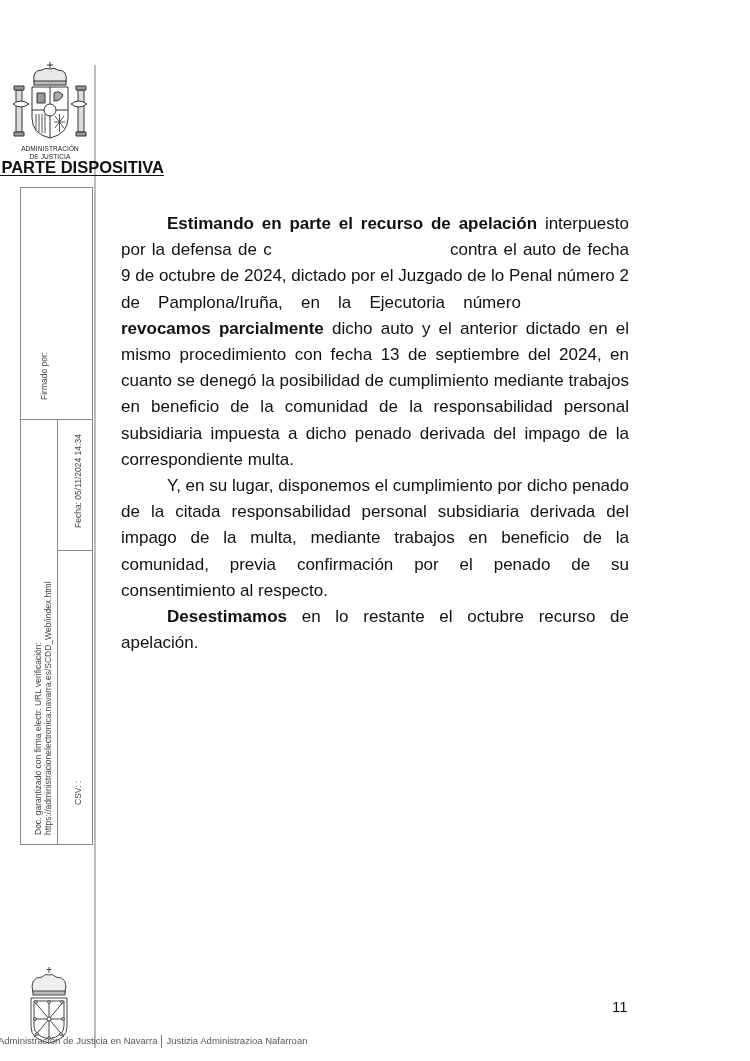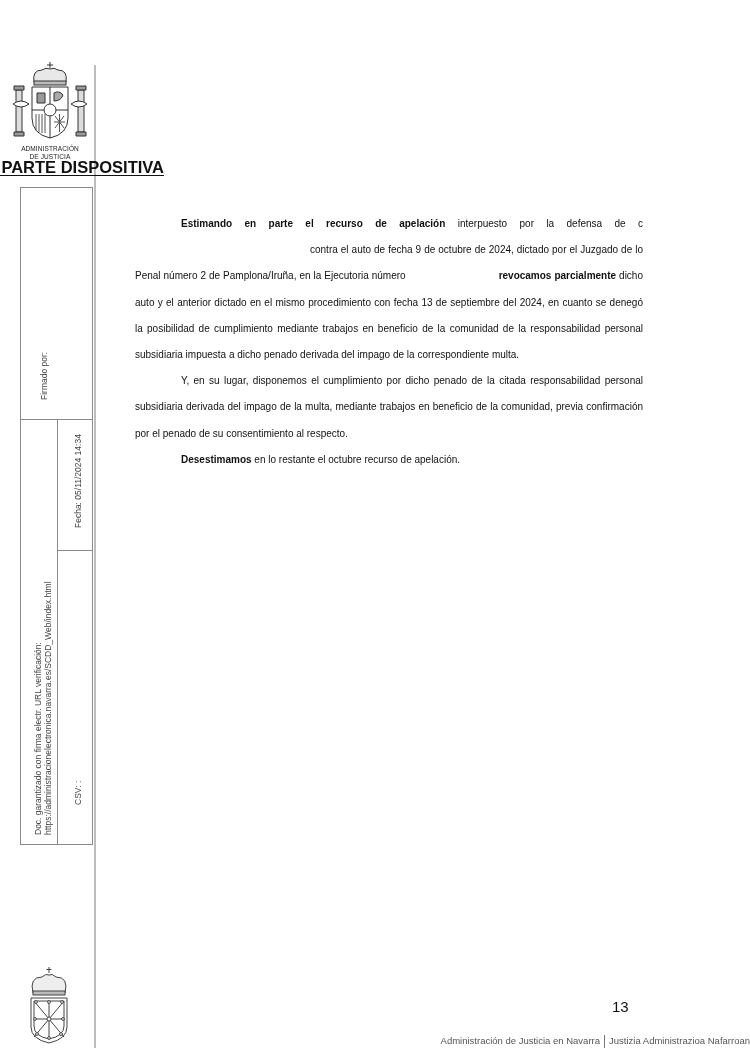--- a/index.html
+++ b/index.html
@@ -27,32 +27,32 @@
   .v-fecha  { left:73px; top:528px; }
   .v-doc    { left:33px; top:835px; }
   .v-csv    { left:73px; top:805px; }
 
   
   .heading { position:absolute; left:0; width:750px; top:158px; text-align:left; }
   .heading span { font-weight:bold; font-size:16.5px; text-decoration:underline;
                   text-underline-offset:2px; margin-left:-27px; }
 
   .body-text { position:absolute; left:121px; top:211px; width:508px;
-               font-size:10px; line-height:26.2px; text-align:justify; color:#111;margin-left:14px; }
+               font-size:17px; line-height:26.2px; text-align:justify; color:#111; }
   .body-text p { margin:0; text-indent:46px; }
   .body-text b { font-weight:bold; }
   .redact { display:inline-block; }
   .r1 { width:172px; }
   .r2 { width:90px; }
   .u { text-decoration:underline; }
 
   
   .crest-navarra { position:absolute; left:26px; top:965px; width:46px; height:80px; }
   .page-number { position:absolute; left:612px; top:998px; font-size:15px; color:#111; }
-  .footer { position:absolute; left:0; width:750px; top:1035px; text-align:right;
+  .footer { position:absolute; left:0; width:750px; top:1035px; text-align:left;
             font-size:9.5px; color:#555; }
   .footer .sep { display:inline-block; width:1px; height:13px; background:#777;
                  vertical-align:middle; margin:0 4px; }
   .footer .wrap { margin-left:-2px; }
 </style>
 </head>
 <body>
 
 <svg class="crest-spain" viewBox="0 0 80 84">
   <g fill="none" stroke="#333" stroke-width="1">
@@ -128,19 +128,19 @@
       <circle cx="9" cy="54" r="1.4"></circle>
         <circle cx="37" cy="54" r="1.4"></circle>
       <circle cx="10" cy="37" r="1.4"></circle>
         <circle cx="36" cy="37" r="1.4"></circle>
       <circle cx="11" cy="69" r="1.4"></circle>
         <circle cx="35" cy="69" r="1.4"></circle>
     </g>
   </g>
 </svg>
 
-<div class="page-number">13</div>
+<div class="page-number">11</div>
 
 <div class="footer">
   <span class="wrap">
     <span>Administración de Justicia en Navarra</span><span class="sep"></span><span>Justizia Administrazioa Nafarroan</span>
   </span>
 </div>
 
 </body></html>

